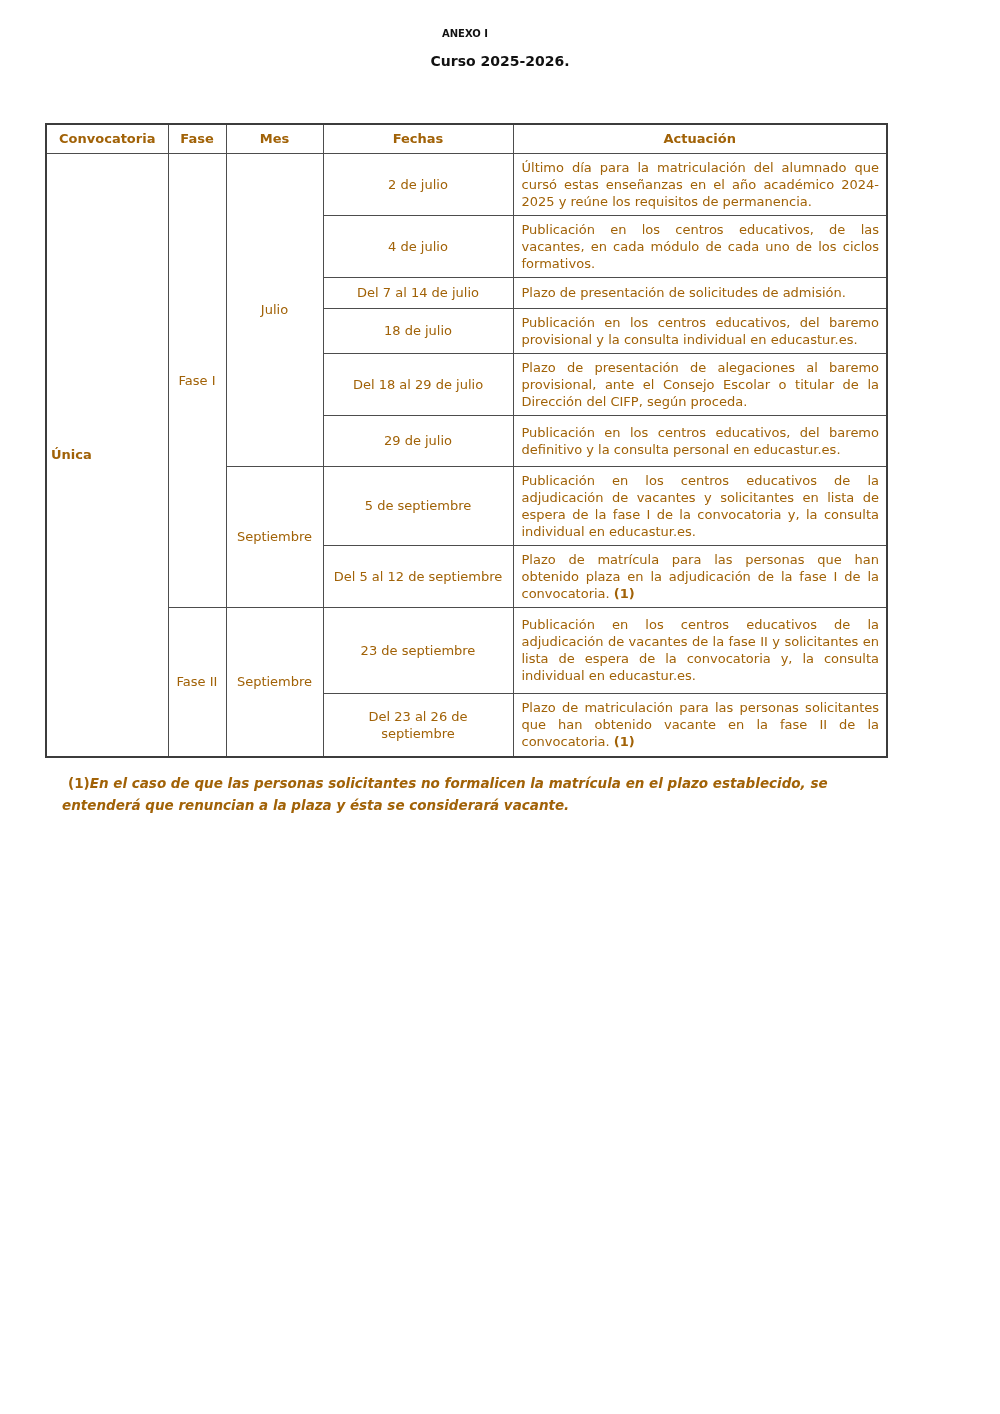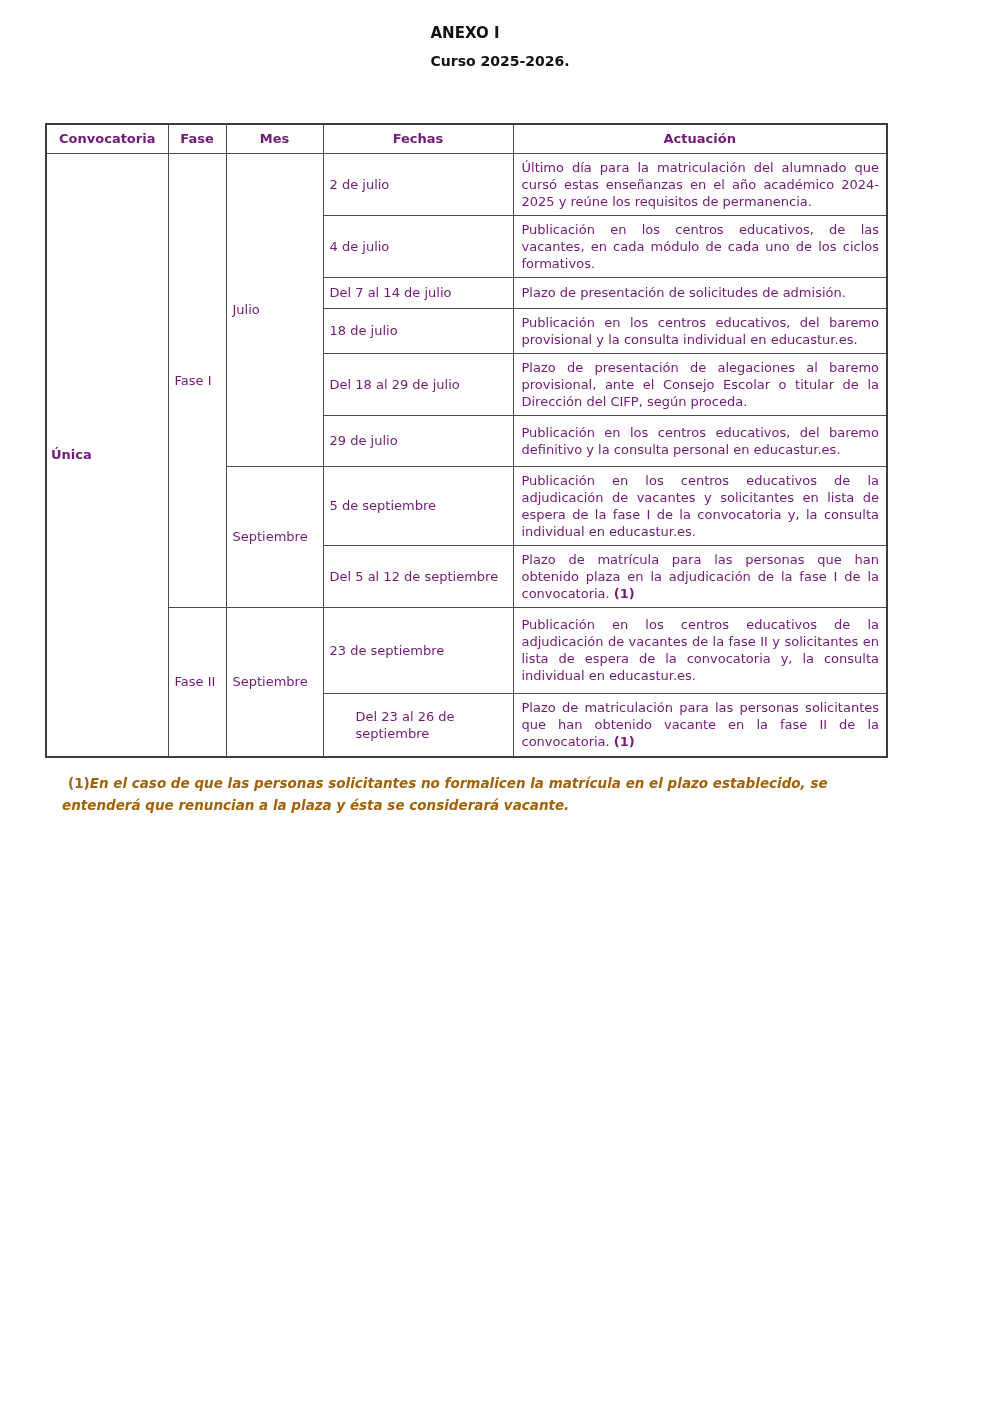--- a/index.html
+++ b/index.html
@@ -8,21 +8,21 @@
     background: #ffffff;
     font-family: "DejaVu Sans", "Liberation Sans", sans-serif;
     color: #111111;
     overflow: hidden;
   }
   .page { position: relative; width: 1000px; height: 1414px; }
 
   .doc-title {
     margin: 25px 115px 0 45px; 
     text-align: center;
-    font-size: 15px; font-weight: bold;
+    font-size: 10px; font-weight: bold;
     line-height: 17px;
   }
   .doc-subtitle {
     margin: 11px 0 0 0;
     width: 1000px;
     text-align: center;
     font-size: 14px; font-weight: bold;
     line-height: 23px;
   }
   .doc-subtitle span { display: block; }
@@ -38,34 +38,34 @@
     margin: 53px 0 0 45px;
     width: 841px;
     border-collapse: collapse;
     table-layout: fixed;
     border: 2px solid #3c3c3c;
   }
   table.cal th, table.cal td {
     border: 1px solid #4d4d4d;
     font-size: 13px;
     vertical-align: middle;
-    color: #701a75;
+    color: #a16207;
   }
   table.cal th {
     font-weight: bold;
     text-align: center;
     height: 29px;
     padding: 2px 4px;
   }
   td.conv {
     font-weight: bold;
     padding: 0 4px;
   }
   td.fase, td.mes, td.fecha {
-    text-align: left;
+    text-align: center;
     padding: 2px 6px;
     line-height: 17px;
   }
   td.fecha.narrow { padding: 14px 32px; }
   td.act {
     text-align: justify;
     padding: 5px 7px 5px 8px;
     line-height: 17px;
   }
   td.act .marker, .fn-marker { font-weight: bold; }

